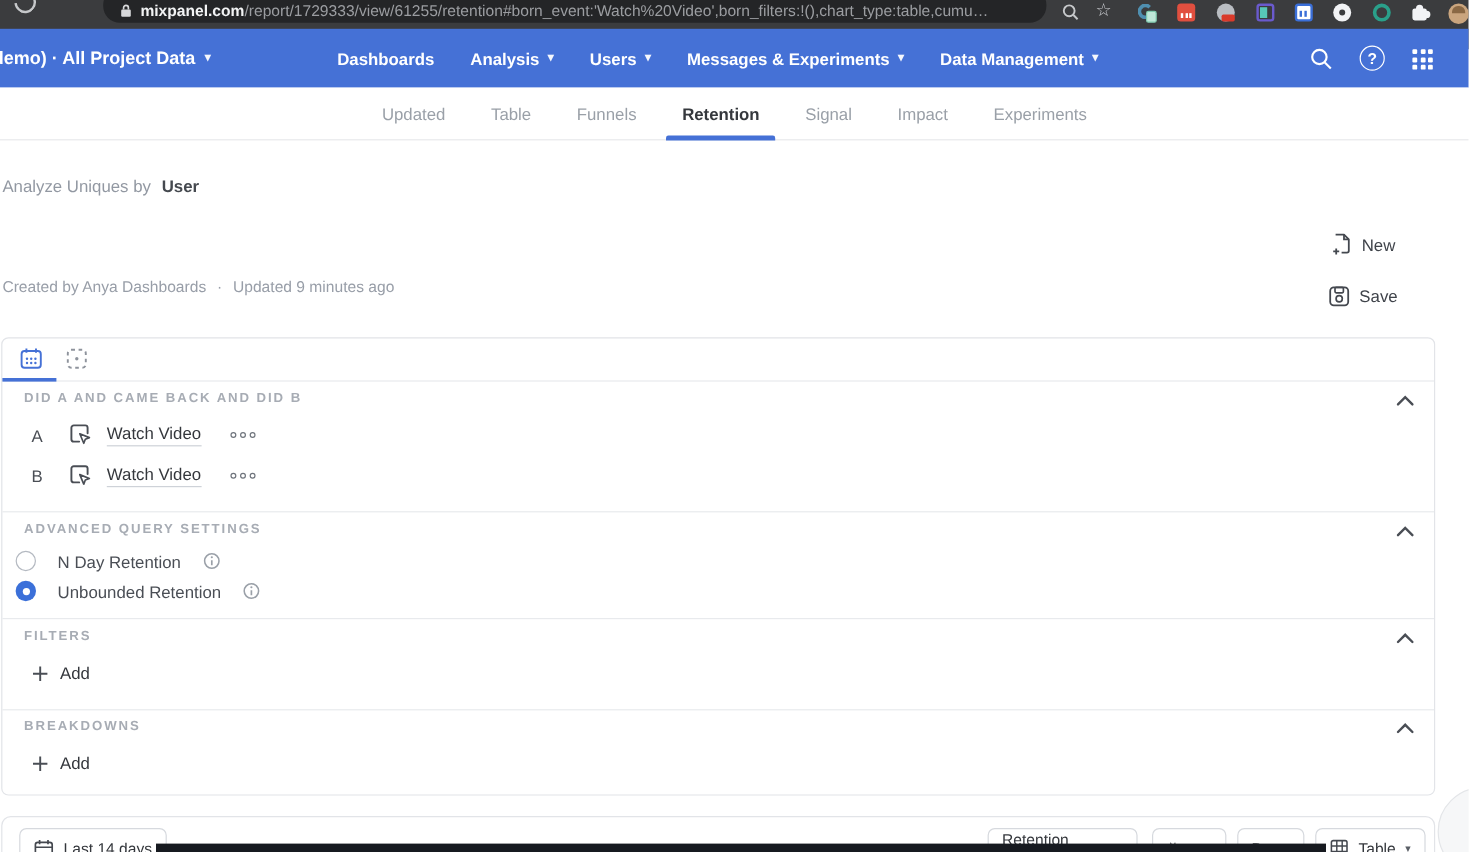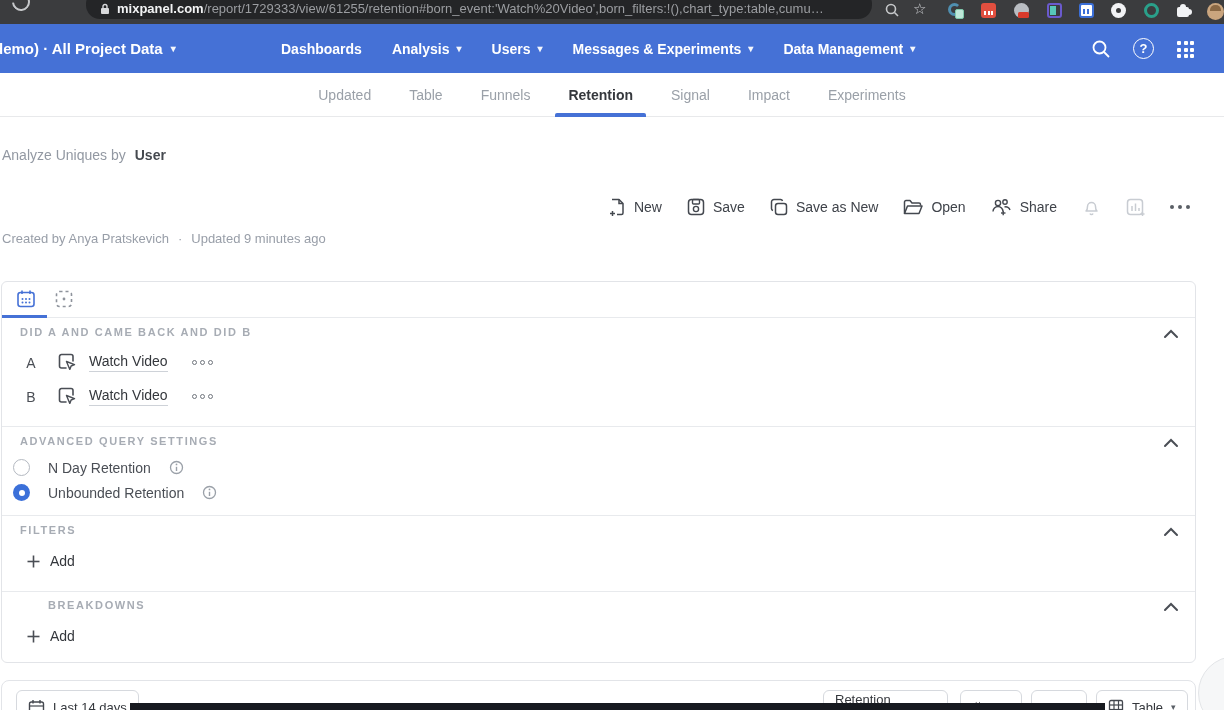--- a/index.html
+++ b/index.html
@@ -40,21 +40,21 @@
   .tab.active .tabline { position:absolute; left:-13px; right:-13px; bottom:0; height:4px;
     background:#4571d6; border-radius:2px 2px 0 0; }
 
   
   .analyze { position:absolute; left:2px; top:147px; font-size:14px; color:#9298a2; display:flex; gap:9px; }
   .analyze b { color:#45494f; font-weight:600; }
   .rtitle { position:absolute; left:2px; top:193px; font-size:26px; font-weight:700; color:#3d4147; }
   .rmeta { position:absolute; left:2px; top:231px; font-size:13px; color:#989ea8; display:flex; gap:9px; }
 
   
-  .actions { position:absolute; right:34px; top:194px; height:26px; display:flex; align-items:center; gap:25px; }
+  .actions { position:absolute; right:34px; top:194px; height:26px; display:flex; align-items:center; gap:25px;flex-direction:column; }
   .act { display:flex; align-items:center; gap:8px; font-size:14px; color:#3f434a; cursor:pointer; }
   .act svg { display:block; }
   .dots3 { display:flex; gap:4px; }
   .dots3 i { width:4px; height:4px; border-radius:50%; background:#5a5f66; }
 
   
   .panel { position:absolute; left:1px; top:281px; width:1195px; height:382px; background:#fff;
     border:1px solid #e2e4e8; border-radius:6px; }
   .ptabs { position:absolute; left:0; top:0; width:100%; height:36px; border-bottom:1px solid #e8eaed; }
   .ptab { position:absolute; top:7px; }
@@ -223,21 +223,21 @@
         <span>Experiments</span>
       </div>
   </div>
 
   <div class="analyze">
     <span>Analyze Uniques by</span>
     <b>User</b>
   </div>
 
   <div class="rmeta">
-    <span>Created by Anya Pratskevich</span>
+    <span>Created by Anya Dashboards</span>
     <span>·</span>
     <span>Updated 9 minutes ago</span>
   </div>
 
   <div class="actions">
     <div class="act">
       <svg width="18" height="19" viewBox="0 0 18 19">
         <path d="M4 1.5 h7 l4 4 V15 a1.5 1.5 0 0 1 -1.5 1.5 H9" stroke="#44484f" stroke-width="1.5" fill="none" stroke-linejoin="round"></path>
         <path d="M11 1.5 V5.5 H15" stroke="#44484f" stroke-width="1.5" fill="none"></path>
         <line x1="4.5" y1="13" x2="4.5" y2="18" stroke="#44484f" stroke-width="1.5"></line>
@@ -389,21 +389,21 @@
     <div class="addbtn" style="top:271px;">
       <svg width="15" height="15" viewBox="0 0 15 15">
         <line x1="7.5" y1="1.5" x2="7.5" y2="13.5" stroke="#4a4e55" stroke-width="1.6"></line>
         <line x1="1.5" y1="7.5" x2="13.5" y2="7.5" stroke="#4a4e55" stroke-width="1.6"></line>
       </svg>
       <span class="addlabel">Add</span>
     </div>
 
     <div class="sline" style="top:309px;"></div>
 
-    <div class="sechead" style="top:317px;margin-left:28px;">BREAKDOWNS</div>
+    <div class="sechead" style="top:317px;">BREAKDOWNS</div>
     <svg class="chev" style="top:319px;" viewBox="0 0 18 12">
         <polyline points="3,9 9,3 15,9" stroke="#4a4e55" stroke-width="2" fill="none" stroke-linecap="round"></polyline>
       </svg>
     <div class="addbtn" style="top:346px;">
       <svg width="15" height="15" viewBox="0 0 15 15">
         <line x1="7.5" y1="1.5" x2="7.5" y2="13.5" stroke="#4a4e55" stroke-width="1.6"></line>
         <line x1="1.5" y1="7.5" x2="13.5" y2="7.5" stroke="#4a4e55" stroke-width="1.6"></line>
       </svg>
       <span class="addlabel">Add</span>
     </div>

